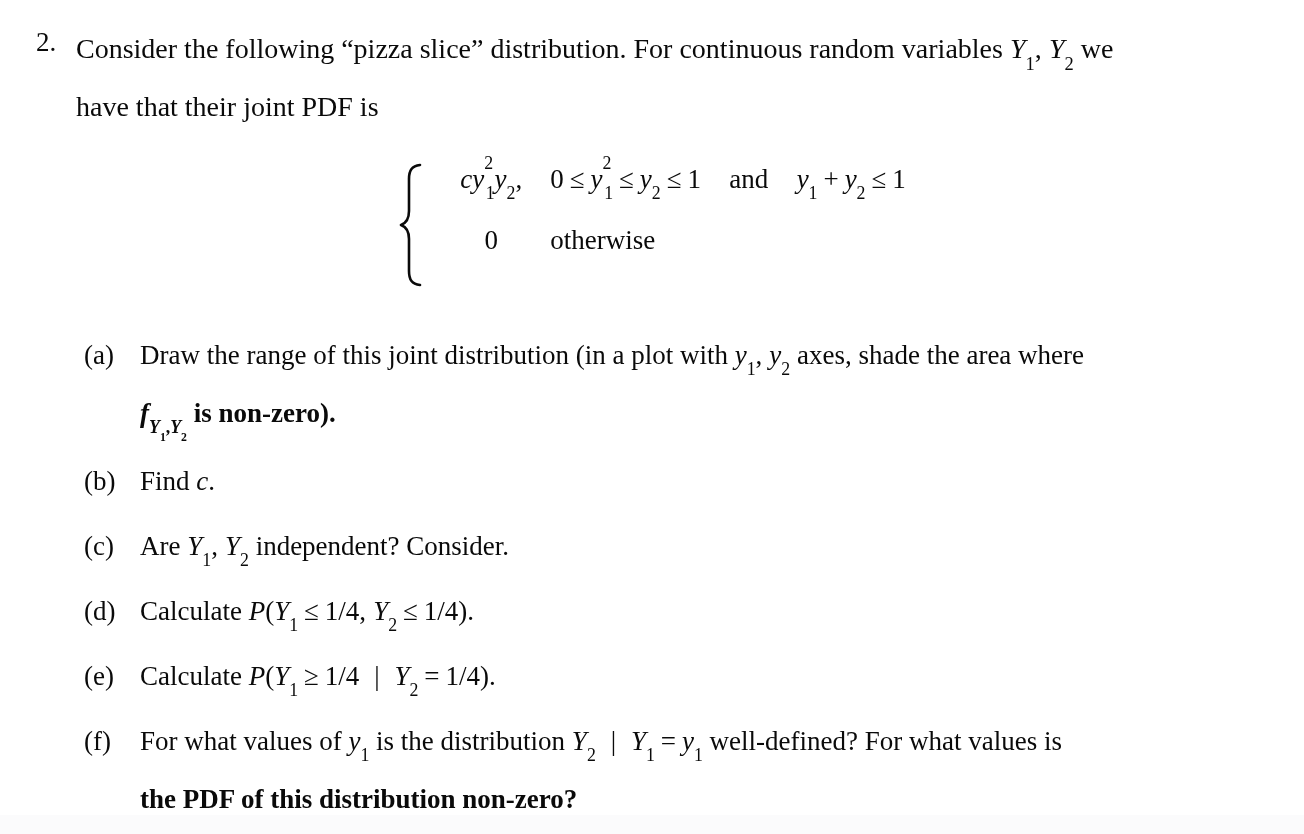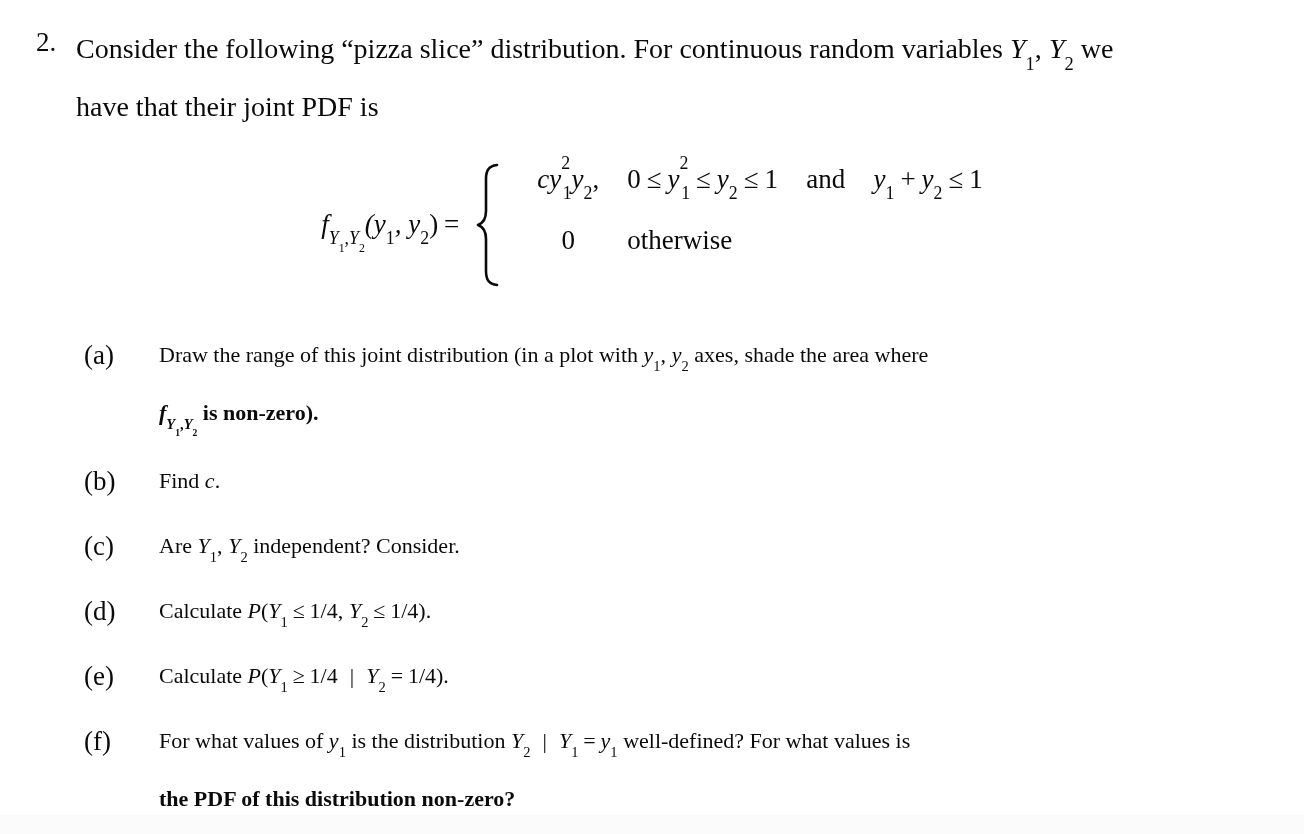--- a/index.html
+++ b/index.html
@@ -137,23 +137,22 @@
     margin-bottom: 14px;
   }
   .item-label {
     width: 56px;
     flex: 0 0 56px;
     font-size: 27px;
     line-height: 50px;
   }
   .item-body {
     flex: 1 1 auto;
-    font-size: 22px;
+    font-size: 27px;
     line-height: 50px;
-    margin-left: 19px;
   }
   .item-line { white-space: nowrap; }
   .item-line + .item-line { margin-top: 8px; font-weight: bold; }
 
   .item-a { margin-bottom: 18px; }
   .item-b, .item-c, .item-d, .item-e { margin-bottom: 15px; }
 </style>
 </head>
 <body>
 
@@ -165,21 +164,20 @@
       <div class="prob-body">
         <div class="prob-line"><span>Consider the following “pizza slice” distribution. For continuous random variables </span><span class="mi"><span>Y</span><sub>1</sub></span><span>,</span><span class="thinsp"></span><span class="mi"><span>Y</span><sub>2</sub></span><span> we</span></div>
         <div class="prob-line">have that their joint PDF is</div>
       </div>
     </div>
   </div>
 
   <div class="equation">
     <div class="eq-inner">
 
-      <div class="eq-lhs"><span class="fsym">f</span><sub><span class="mi">Y</span><sub>1</sub><span>,</span><span class="mi">Y</span><sub>2</sub></sub><span class="mi"><span>(y</span><sub>1</sub><span>, y</span><sub>2</sub><span class="mr">)</span></span><span class="op">=</span></div>
 
       <div class="brace">
         <svg width="26" height="124" viewBox="0 0 26 124" aria-hidden="true">
           <path d="M22 2 C14 3 11 7 11 16 L11 48 C11 56 8.5 60 3 62 C8.5 64 11 68 11 76 L11 108 C11 117 14 121 22 122" fill="none" stroke="#0a0a0a" stroke-width="2.6" stroke-linecap="round" stroke-linejoin="round"></path>
         </svg>
       </div>
 
       <div class="eq-cases">
 
         <div class="case-row">

